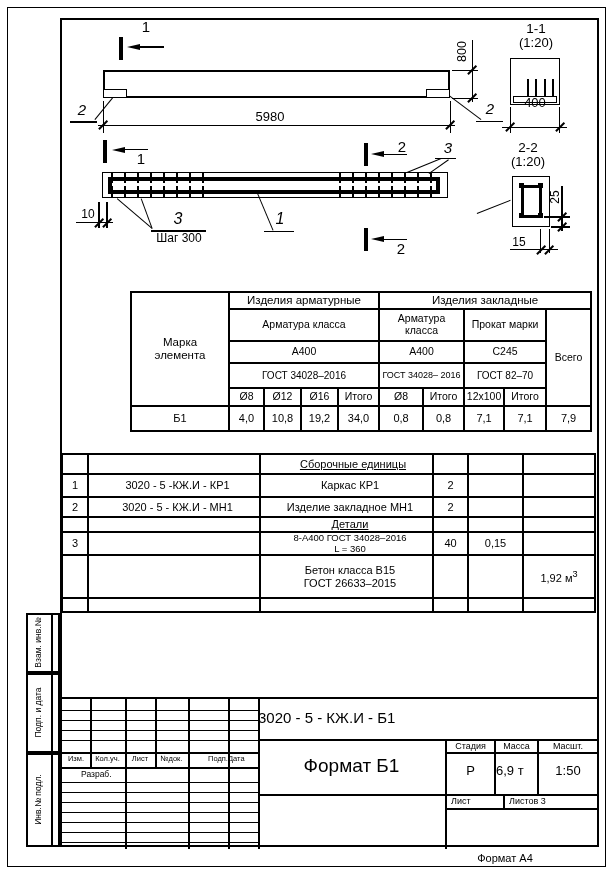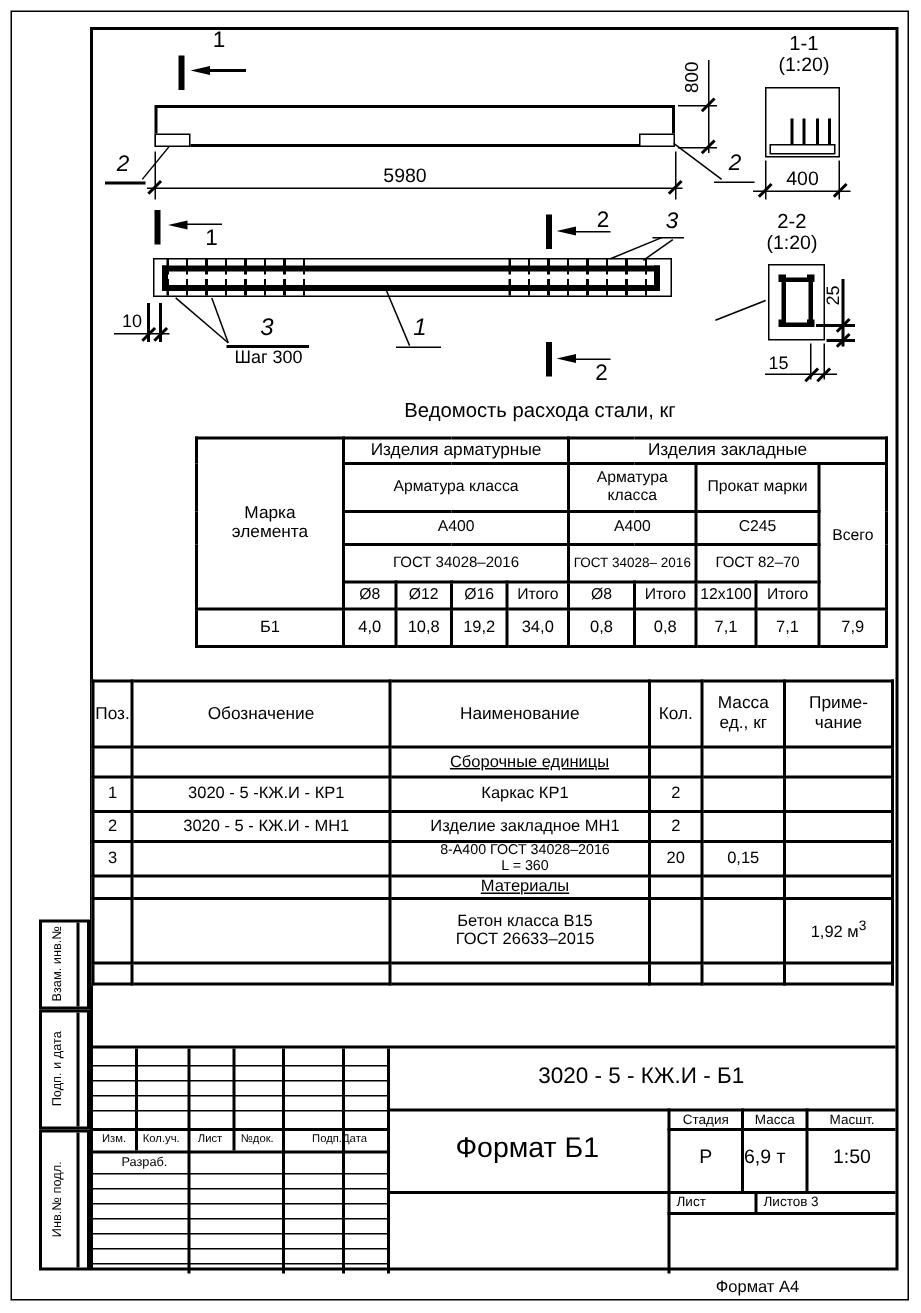--- a/index.html
+++ b/index.html
@@ -79,21 +79,21 @@
   <div class="bx" style="left:513px;top:96px;width:44px;height:7px;border-width:1.5px"></div>
   <div class="ln" style="left:527px;top:79px;width:2px;height:17px"></div>
   <div class="ln" style="left:535px;top:79px;width:2px;height:17px"></div>
   <div class="ln" style="left:544px;top:79px;width:2px;height:17px"></div>
   <div class="ln" style="left:552px;top:79px;width:2px;height:17px"></div>
   <div class="ln" style="left:510px;top:107px;width:1.2px;height:26px"></div>
   <div class="ln" style="left:559px;top:107px;width:1.2px;height:26px"></div>
   <div class="ln" style="left:502px;top:126.5px;width:65px;height:1.2px"></div>
   <div class="tk" style="left:504px;top:126px"></div>
   <div class="tk" style="left:554px;top:126px"></div>
-  <div class="tx" style="left:515px;top:112px;width:40px">400</div>
+  <div class="tx" style="left:515px;top:96px;width:40px">400</div>
 
   <div class="ln" style="left:103px;top:140px;width:4px;height:23px"></div>
   <div class="arw" style="left:112px;top:146.5px"></div>
   <div class="ln" style="left:123px;top:148.9px;width:25px;height:1.6px"></div>
   <div class="tx" style="left:131px;top:151px;width:20px;font-size:15px">1</div>
 
   <div class="bx" style="left:102px;top:172px;width:346px;height:26px;border-width:1.3px"></div>
   <div class="ln" style="left:108px;top:177px;width:332px;height:3.6px"></div>
   <div class="ln" style="left:108px;top:190.4px;width:332px;height:3.6px"></div>
   <div class="ln" style="left:108px;top:177px;width:3.6px;height:17px"></div>
@@ -152,21 +152,20 @@
   <div class="tk" style="left:556px;top:226px"></div>
   <div class="vt" style="left:542px;top:191px;width:24px;height:12px;font-size:12px">25</div>
 
   <div class="ln" style="left:540px;top:229px;width:1.2px;height:24px"></div>
   <div class="ln" style="left:548.6px;top:229px;width:1.2px;height:24px"></div>
   <div class="ln" style="left:510px;top:249px;width:48px;height:1.2px"></div>
   <div class="tk" style="left:534.5px;top:248.6px"></div>
   <div class="tk" style="left:543px;top:248.6px"></div>
   <div class="tx" style="left:505px;top:236px;width:28px;font-size:12px">15</div>
 
-  <div class="tx" style="left:130px;top:267px;width:460px;font-size:13.5px">Ведомость расхода стали, кг</div>
 
   <table class="steel" style="left:130px;top:291px;width:460px">
     <colgroup>
       <col style="width:98px">
         <col style="width:35px">
         <col style="width:37px">
         <col style="width:37px">
         <col style="width:41px">
       <col style="width:44px">
         <col style="width:41px">
@@ -224,34 +223,20 @@
   <table class="spec" style="left:61px;top:453px;width:533px">
     <colgroup>
       <col style="width:26px">
         <col style="width:172px">
         <col style="width:173px">
       <col style="width:35px">
         <col style="width:55px">
         <col style="width:72px">
     </colgroup>
     <tbody>
-        <tr style="height:44px">
-      <td class="hd">Поз.</td>
-      <td class="hd">Обозначение</td>
-      <td class="hd">Наименование</td>
-      <td class="hd">Кол.</td>
-      <td class="hd">
-        <div>Масса</div>
-        <div>ед., кг</div>
-      </td>
-      <td class="hd">
-        <div>Приме-</div>
-        <div>чание</div>
-      </td>
-    </tr>
     <tr style="height:20px">
       <td></td>
       <td></td>
       <td class="lft cat" style="padding-left:13px">Сборочные единицы</td>
       <td></td>
       <td></td>
       <td></td>
     </tr>
     <tr style="height:23px">
       <td>1</td>
@@ -262,37 +247,37 @@
       <td></td>
     </tr>
     <tr style="height:20px">
       <td>2</td>
       <td class="lft">3020 - 5 - КЖ.И - МН1</td>
       <td class="lft">Изделие закладное МН1</td>
       <td>2</td>
       <td></td>
       <td></td>
     </tr>
+    <tr style="height:15px">
+      <td></td>
+      <td></td>
+      <td class="lft cat">Детали</td>
+      <td></td>
+      <td></td>
+      <td></td>
+    </tr>
     <tr style="height:22px">
       <td>3</td>
       <td></td>
       <td class="lft tiny">
         <div>8-А400 ГОСТ 34028–2016</div>
         <div>L = 360</div>
       </td>
-      <td>20</td>
+      <td>40</td>
       <td>0,15</td>
-      <td></td>
-    </tr>
-    <tr style="height:13px">
-      <td></td>
-      <td></td>
-      <td class="lft cat">Материалы</td>
-      <td></td>
-      <td></td>
       <td></td>
     </tr>
     <tr style="height:43px">
       <td></td>
       <td></td>
       <td class="lft">
         <div>Бетон класса В15</div>
         <div>ГОСТ 26633–2015</div>
       </td>
       <td></td>
@@ -344,21 +329,21 @@
 
     <div class="tb-line" style="left:196px;top:40px;width:339px;height:2px"></div>
     <div class="tb-line" style="left:196px;top:95px;width:339px;height:2px"></div>
     <div class="tb-line" style="left:383px;top:40px;width:2px;height:110px"></div>
     <div class="tb-line" style="left:383px;top:53px;width:152px;height:1.5px"></div>
     <div class="tb-line" style="left:432px;top:40px;width:1.5px;height:55px"></div>
     <div class="tb-line" style="left:475px;top:40px;width:1.5px;height:55px"></div>
     <div class="tb-line" style="left:383px;top:109px;width:152px;height:2px"></div>
     <div class="tb-line" style="left:441px;top:95px;width:1.5px;height:14px"></div>
 
-    <div class="tb-txt" style="left:196px;top:10px;width:339px;font-size:15px;text-align:center">3020 - 5 - КЖ.И - Б1</div>
+    <div class="tb-txt" style="left:196px;top:10px;width:339px;font-size:15px;">3020 - 5 - КЖ.И - Б1</div>
     <div class="tb-txt" style="left:196px;top:56px;width:187px;font-size:19px;text-align:center">Формат Б1</div>
     <div class="tb-txt" style="left:385px;top:42px;width:47px;font-size:9px;text-align:center">Стадия</div>
     <div class="tb-txt" style="left:434px;top:42px;width:41px;font-size:9px;text-align:center">Масса</div>
     <div class="tb-txt" style="left:477px;top:42px;width:58px;font-size:9px;text-align:center">Масшт.</div>
     <div class="tb-txt" style="left:385px;top:64px;width:47px;font-size:13px;text-align:center">Р</div>
     <div class="tb-txt" style="left:434px;top:64px;width:24px;font-size:13px;text-align:center">6,9 т</div>
     <div class="tb-txt" style="left:477px;top:64px;width:58px;font-size:13px;text-align:center">1:50</div>
     <div class="tb-txt" style="left:389px;top:97px;width:45px;font-size:9px">Лист</div>
     <div class="tb-txt" style="left:447px;top:97px;width:80px;font-size:9px">Листов 3</div>
   </div>

